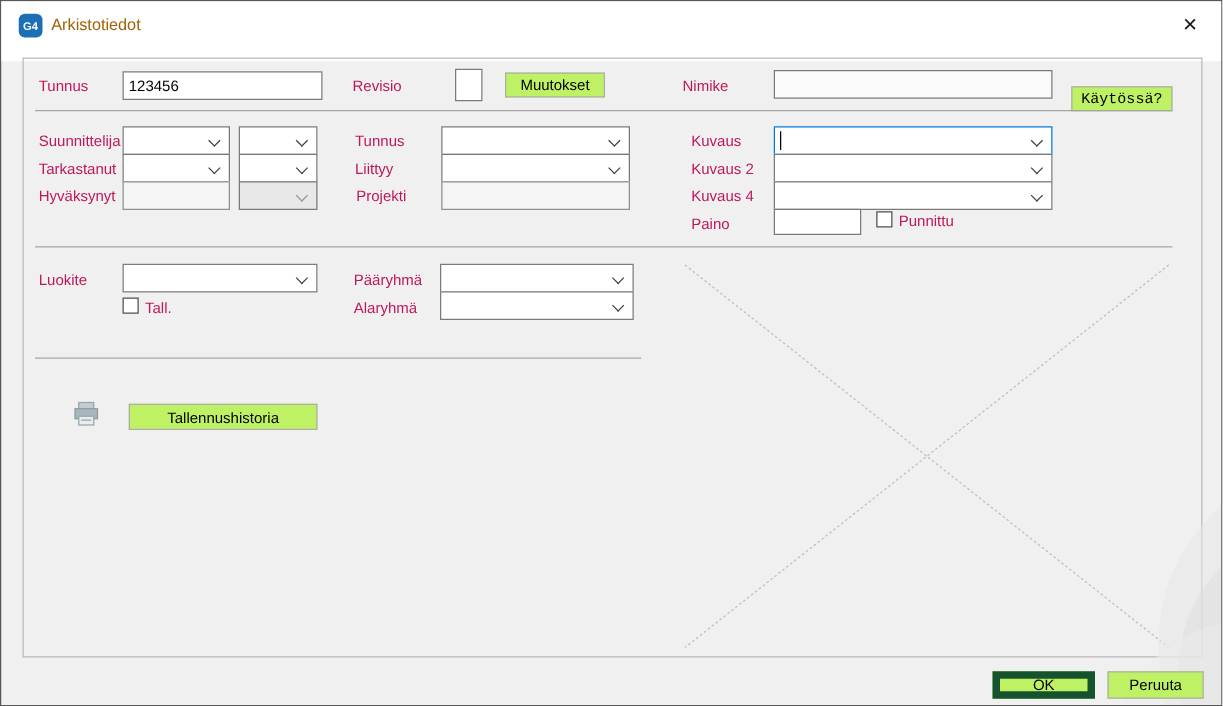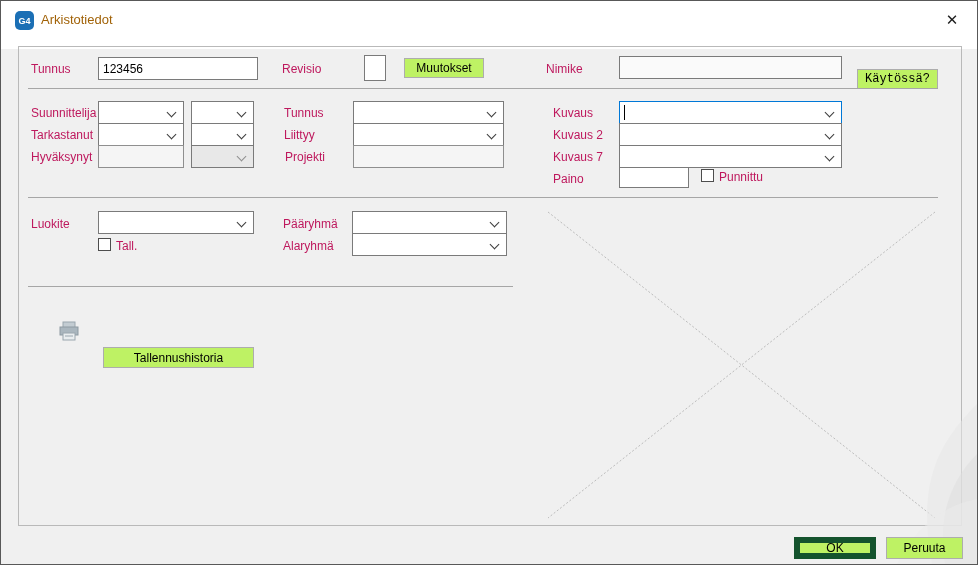--- a/index.html
+++ b/index.html
@@ -90,21 +90,21 @@
   <div class="combo focused" style="left:618px;top:100px;width:223px;height:23px;">
       <span class="caret"></span>
       <span class="chev"></span>
     </div>
 
   <div class="lbl" style="left:552px;top:127px;">Kuvaus 2</div>
   <div class="combo" style="left:618px;top:122px;width:223px;height:23px;">
       <span class="chev"></span>
     </div>
 
-  <div class="lbl" style="left:552px;top:149px;">Kuvaus 7</div>
+  <div class="lbl" style="left:552px;top:149px;">Kuvaus 4</div>
   <div class="combo" style="left:618px;top:144px;width:223px;height:23px;">
       <span class="chev"></span>
     </div>
 
   <div class="lbl" style="left:552px;top:171px;">Paino</div>
   <input class="tb" style="left: 618px; top: 166px; width: 70px; height: 21px;" value="">
   <div class="chk" style="left:700px;top:168px;"></div>
   <div class="lbl" style="left:718px;top:169px;">Punnittu</div>
 
   <div class="sep" style="left:27px;top:196px;width:910px;"></div>
@@ -126,21 +126,21 @@
     </div>
 
   <div class="sep" style="left:27px;top:285px;width:485px;"></div>
 
   <svg class="printer" viewBox="0 0 22 22">
     <rect x="5" y="2" width="12" height="6" fill="#c3ccd2" stroke="#9aa6ae" stroke-width="1"></rect>
     <rect x="2" y="7" width="18" height="8" fill="#aab6be" stroke="#8d9aa2" stroke-width="1"></rect>
     <rect x="5" y="13" width="12" height="7" fill="#e9edef" stroke="#9aa6ae" stroke-width="1"></rect>
     <line x1="7" y1="16" x2="15" y2="16" stroke="#9aa6ae" stroke-width="1"></line>
   </svg>
-  <div class="btn" style="left:102px;top:322px;width:151px;height:21px;margin-top:24px;">Tallennushistoria</div>
+  <div class="btn" style="left:102px;top:322px;width:151px;height:21px;">Tallennushistoria</div>
 
   <svg class="picture" viewBox="0 0 389 308">
     <line x1="1" y1="1" x2="388" y2="307" stroke="#bcbcbc" stroke-width="1" stroke-dasharray="2,2"></line>
     <line x1="388" y1="1" x2="1" y2="307" stroke="#bcbcbc" stroke-width="1" stroke-dasharray="2,2"></line>
   </svg>
 
   <svg class="watermark" viewBox="0 0 140 200">
     <path d="M140,40 C100,80 80,120 95,200 L140,200 Z" fill="#e7e7e7" opacity="0.55"></path>
     <path d="M140,90 C115,115 100,150 108,200 L140,200 Z" fill="#dedede" opacity="0.5"></path>
     <path d="M60,200 C80,160 110,140 140,135 L140,200 Z" fill="#ececec" opacity="0.5"></path>

